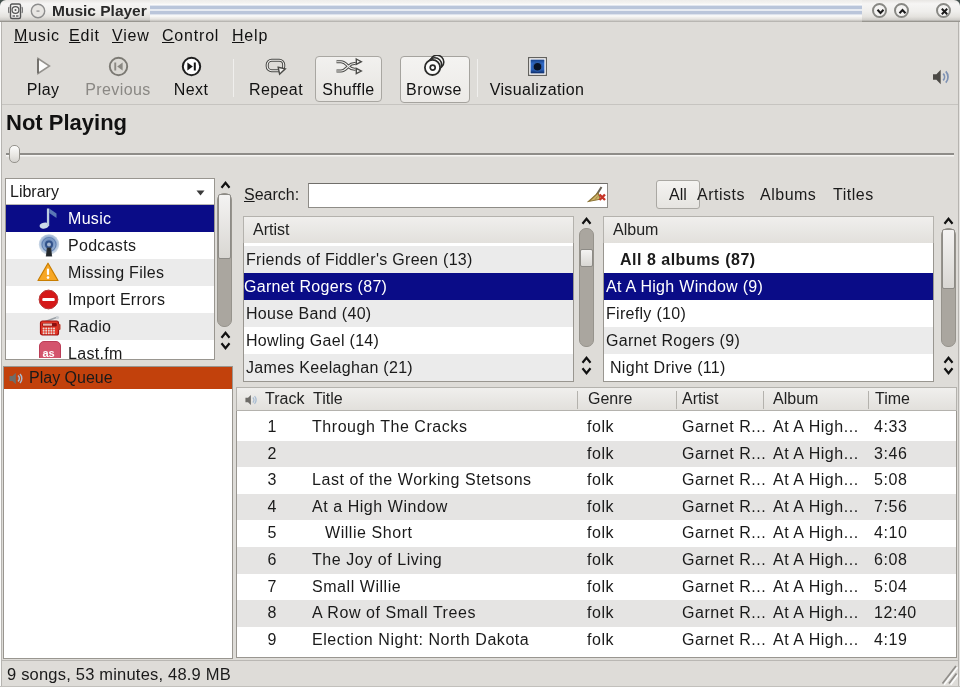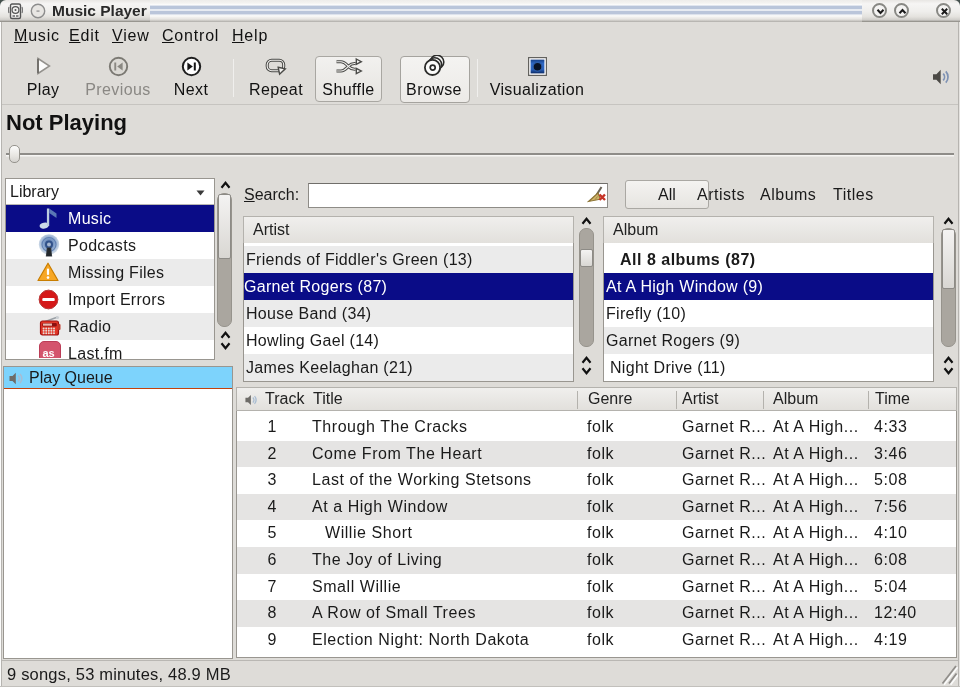--- a/index.html
+++ b/index.html
@@ -285,45 +285,45 @@
 <div class="sbtrough" style="left:217px;top:193px;width:15px;height:134px"></div>
 <div class="sbthumb" style="left:218px;top:194px;width:13px;height:65px"></div>
 <svg class="abs" style="left:220px;top:331px" width="11" height="8" viewBox="0 0 11 8">
     <path d="M1.5 6.8 L5.5 1.8 L9.5 6.8" fill="none" stroke="#111" stroke-width="2.2"></path>
   </svg>
 <svg class="abs" style="left:220px;top:342px" width="11" height="8" viewBox="0 0 11 8">
     <path d="M1.5 1.2 L5.5 6.2 L9.5 1.2" fill="none" stroke="#111" stroke-width="2.2"></path>
   </svg>
 
 <div class="abs" style="left:3px;top:366px;width:230px;height:293px;border:1px solid #999690;background:#fff">
-  <div style="position:absolute;left:0;top:0;width:100%;height:22px;background:#7dd3fc;border-bottom:1px solid #c2410c;font-size:16px;line-height:22px;padding-left:25px">Play Queue</div>
+  <div style="position:absolute;left:0;top:0;width:100%;height:22px;background:#c2410c;border-bottom:1px solid #c2410c;font-size:16px;line-height:22px;padding-left:25px">Play Queue</div>
   <svg style="position:absolute;left:5px;top:5px" width="15" height="13" viewBox="0 0 15 13">
     <path d="M0.5 4 h3 l3.3 -3.3 v11.6 l-3.3 -3.3 h-3 Z" fill="#6e6c68"></path>
     <path d="M9 3.5 a4 4 0 0 1 0 6 M11 2 a6.5 6.5 0 0 1 0 9" fill="none" stroke="#a8bcd2" stroke-width="1.5"></path>
   </svg>
 </div>
 
 <div class="abs" style="left:244px;top:182px;font-size:16px;line-height:26px"><u>S</u>earch:</div>
 <div class="abs" style="left:308px;top:183px;width:300px;height:25px;background:#fff;border:1px solid #8e8c87;border-top-color:#706e6a"></div>
 <svg class="abs" style="left:587px;top:186px" width="20" height="18" viewBox="0 0 20 18">
   <path d="M14.5 1 L9.5 9" stroke="#6b6458" stroke-width="2" fill="none"></path>
   <path d="M11 7 L1.5 15.5 L13.5 13.2 Z" fill="#cfb268" stroke="#8a7334" stroke-width="1.1"></path>
   <path d="M8 9.5 L4.5 13.5 M10.5 10.5 L8 13.8" stroke="#97803e" stroke-width="0.8"></path>
   <path d="M12.5 8.5 l5.5 5.5 M18 8.5 l-5.5 5.5" stroke="#c63326" stroke-width="2.4"></path>
 </svg>
-<div class="abs" style="left:625px;top:180px;width:84px;height:29px;background:linear-gradient(#f4f3f1,#e6e4e0);border:1px solid #aaa8a3;border-radius:3px;text-align:center;line-height:27px;font-size:16px">All</div>
+<div class="abs" style="left:656px;top:180px;width:44px;height:29px;background:linear-gradient(#f4f3f1,#e6e4e0);border:1px solid #aaa8a3;border-radius:3px;text-align:center;line-height:27px;font-size:16px">All</div>
 <div class="abs" style="left:697px;top:181px;font-size:16px;letter-spacing:0.5px;line-height:27px">Artists</div>
 <div class="abs" style="left:760px;top:181px;font-size:16px;letter-spacing:0.5px;line-height:27px">Albums</div>
 <div class="abs" style="left:833px;top:181px;font-size:16px;letter-spacing:0.5px;line-height:27px">Titles</div>
 
 <div class="hdrcell" style="left:243px;top:216px;width:331px;height:28px;line-height:26px;padding-left:9px">Artist</div>
 <div class="pane" style="left:243px;top:243px;width:331px;height:139px;border-top:none;overflow:hidden">
   <div class="row alt" style="top:3px;height:27px;line-height:27px;padding-left:2px">Friends of Fiddler's Green (13)</div>
   <div class="row sel" style="top:30px;height:27px;line-height:27px;padding-left:0">Garnet Rogers (87)</div>
-  <div class="row alt" style="top:57px;height:27px;line-height:27px;padding-left:2px">House Band (34)</div>
+  <div class="row alt" style="top:57px;height:27px;line-height:27px;padding-left:2px">House Band (40)</div>
   <div class="row" style="top:84px;height:27px;line-height:27px;padding-left:2px">Howling Gael (14)</div>
   <div class="row alt" style="top:111px;height:27px;line-height:27px;padding-left:2px">James Keelaghan (21)</div>
 </div>
 
 <svg class="abs" style="left:581px;top:217px" width="11" height="8" viewBox="0 0 11 8">
     <path d="M1.5 6.8 L5.5 1.8 L9.5 6.8" fill="none" stroke="#111" stroke-width="2.2"></path>
   </svg>
 <div class="sbtrough" style="left:579px;top:228px;width:15px;height:119px"></div>
 <div class="sbthumb" style="left:580px;top:249px;width:13px;height:18px"></div>
 <svg class="abs" style="left:581px;top:356px" width="11" height="8" viewBox="0 0 11 8">
@@ -375,21 +375,20 @@
   <div style="position:absolute;left:0;top:3.0px;width:100%;height:26.6px;line-height:26.6px;background:#fff;font-size:16px;letter-spacing:0.55px">
     <span style="position:absolute;left:14px;width:26px;text-align:right">1</span>
     <span style="position:absolute;left:75px">Through The Cracks</span>
     <span style="position:absolute;left:350px">folk</span>
     <span style="position:absolute;left:445px">Garnet R...</span>
     <span style="position:absolute;left:536px">At A High...</span>
     <span style="position:absolute;left:637px">4:33</span>
   </div>
   <div style="position:absolute;left:0;top:29.6px;width:100%;height:26.6px;line-height:26.6px;background:#e5e4e3;font-size:16px;letter-spacing:0.55px">
     <span style="position:absolute;left:14px;width:26px;text-align:right">2</span>
-    <span style="position:absolute;left:75px">Come From The Heart</span>
     <span style="position:absolute;left:350px">folk</span>
     <span style="position:absolute;left:445px">Garnet R...</span>
     <span style="position:absolute;left:536px">At A High...</span>
     <span style="position:absolute;left:637px">3:46</span>
   </div>
   <div style="position:absolute;left:0;top:56.2px;width:100%;height:26.6px;line-height:26.6px;background:#fff;font-size:16px;letter-spacing:0.55px">
     <span style="position:absolute;left:14px;width:26px;text-align:right">3</span>
     <span style="position:absolute;left:75px">Last of the Working Stetsons</span>
     <span style="position:absolute;left:350px">folk</span>
     <span style="position:absolute;left:445px">Garnet R...</span>

